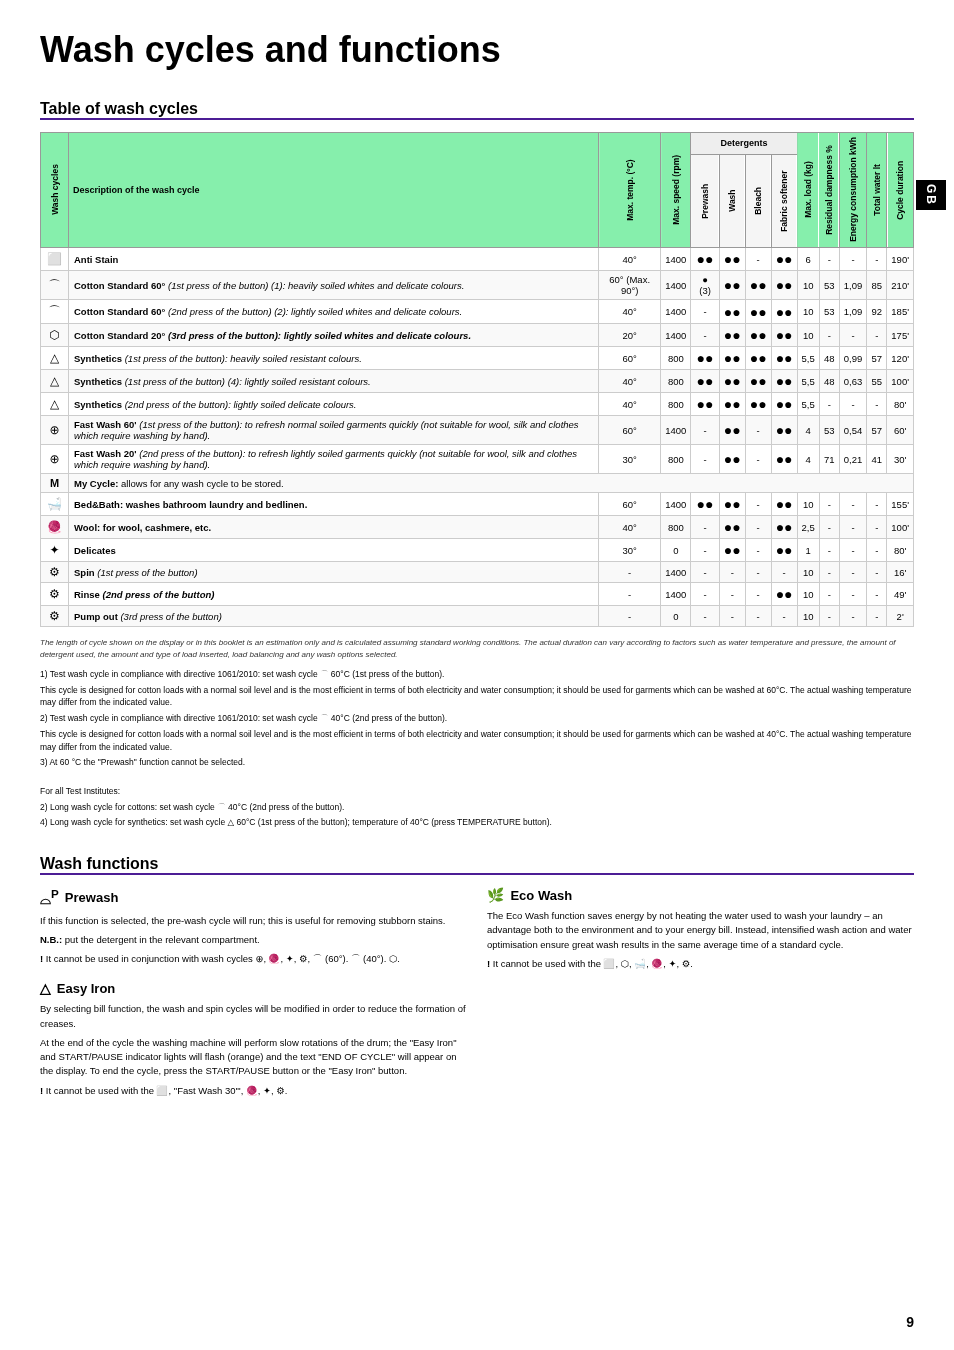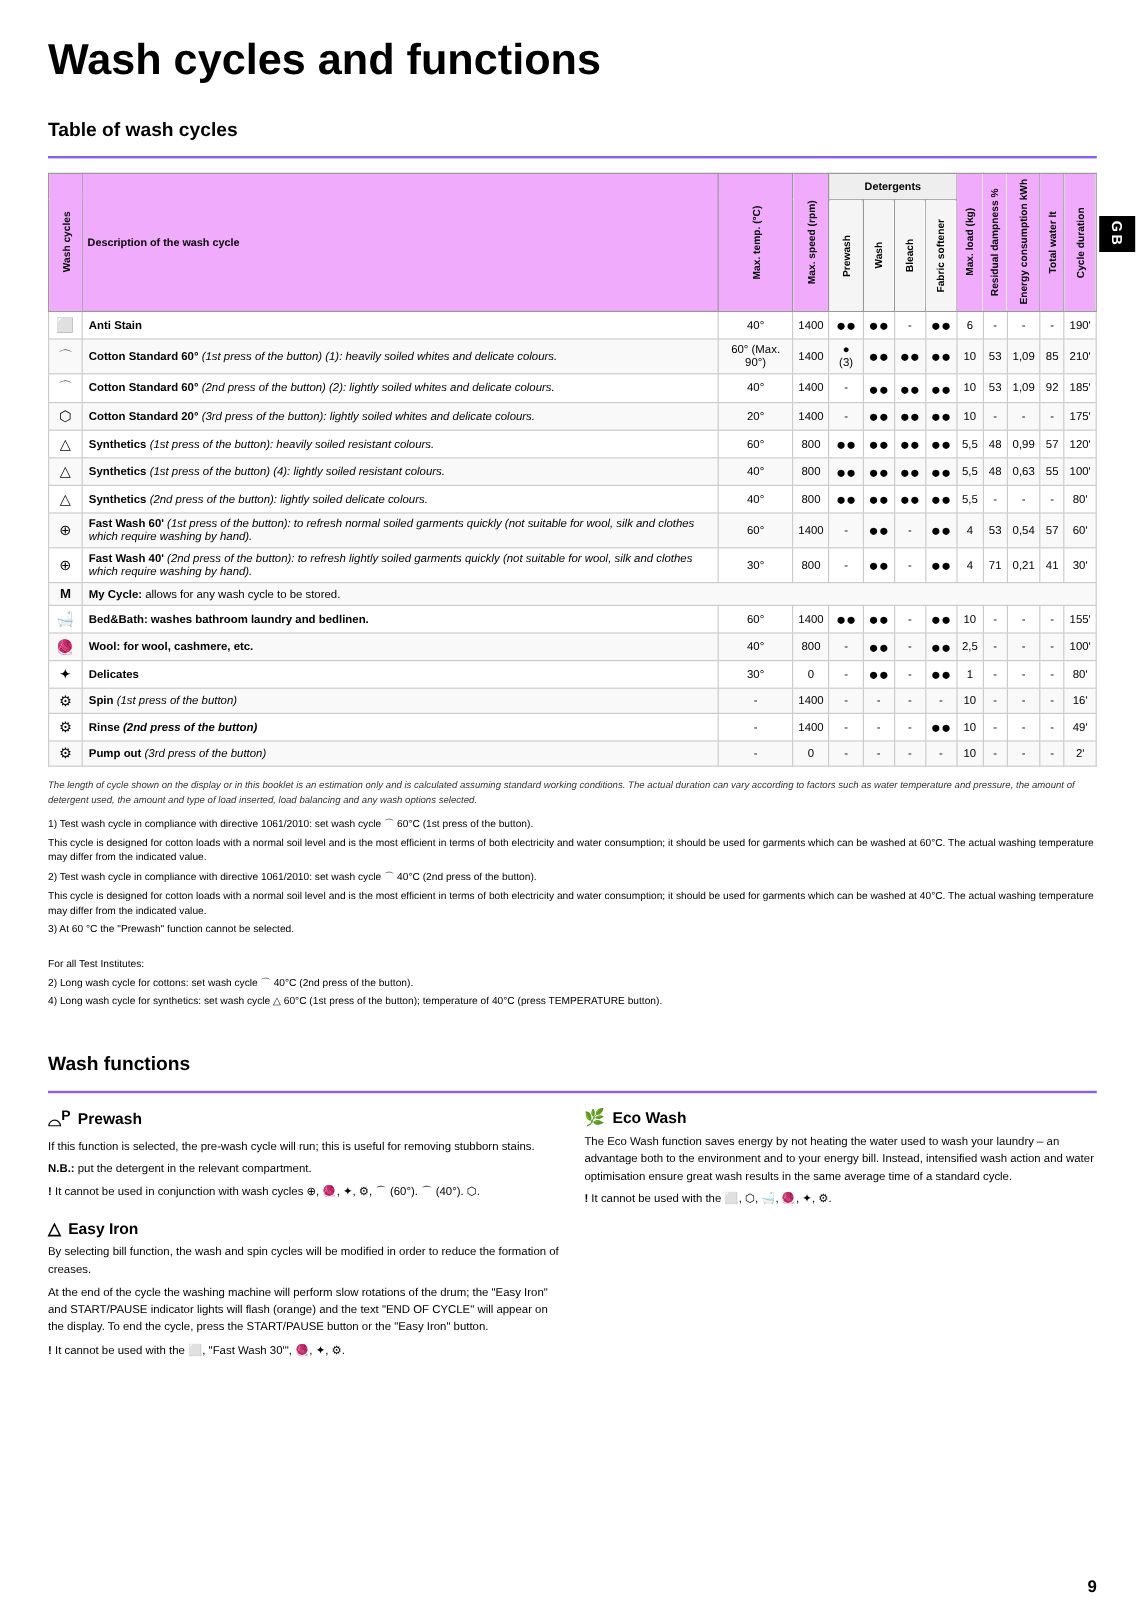--- a/index.html
+++ b/index.html
@@ -15,44 +15,44 @@
     }
     h1 {
       font-size: 36px;
       font-weight: 900;
       margin-bottom: 30px;
       line-height: 1.1;
     }
     .section-title {
       font-size: 16px;
       font-weight: 900;
-      border-bottom: 2px solid #8b5cf6;
-      padding-bottom: 12px;
+      border-bottom: 2px solid #4c1d95;
+      padding-bottom: 0;
       margin-bottom: 12px;
-      margin-top: 20px;
+      margin-top: 8px;
     }
     
     .wash-table {
       width: 100%;
       border-collapse: collapse;
       font-size: 9.5px;
       margin-bottom: 10px;
     }
     .wash-table th, .wash-table td {
       border: 1px solid #999;
       padding: 3px 4px;
       vertical-align: middle;
       text-align: center;
     }
     .wash-table td.desc {
       text-align: left;
       padding-left: 5px;
     }
     .wash-table thead th {
-      background: #f0abfc;
+      background: #86efac;
       font-weight: bold;
       font-size: 9px;
     }
     .wash-table .rotated-header {
       writing-mode: vertical-rl;
       transform: rotate(180deg);
       font-size: 8.5px;
       font-weight: bold;
       white-space: nowrap;
       padding: 5px 2px;
@@ -214,21 +214,21 @@
       <td><span class="filled-dot" style="font-size:14px;">●</span></td>
       <td>10</td>
       <td>53</td>
       <td>1,09</td>
       <td>92</td>
       <td>185'</td>
     </tr>
       <tr>
       <td class="icon-cell">⬡</td>
       <td class="desc">
-        <span style="font-weight:bold;">Cotton Standard 20°</span> <span style="font-style:italic; font-weight:normal;text-align:center;">(3rd press of the button): lightly soiled whites and delicate colours.</span>
+        <span style="font-weight:bold;">Cotton Standard 20°</span> <span style="font-style:italic; font-weight:bold;text-align:center;">(3rd press of the button): lightly soiled whites and delicate colours.</span>
       </td>
       <td>20°</td>
       <td>1400</td>
       <td>-</td>
       <td><span class="filled-dot" style="font-size:14px;">●</span></td>
       <td><span class="filled-dot" style="font-size:14px;">●</span></td>
       <td><span class="filled-dot" style="font-size:14px;">●</span></td>
       <td>10</td>
       <td>-</td>
       <td>-</td>
@@ -299,21 +299,21 @@
       <td><span class="filled-dot" style="font-size:14px;">●</span></td>
       <td>4</td>
       <td>53</td>
       <td>0,54</td>
       <td>57</td>
       <td>60'</td>
     </tr>
       <tr>
       <td class="icon-cell">⊕</td>
       <td class="desc">
-        <span style="font-weight:bold;">Fast Wash 40'</span> <span style="font-style:italic; font-weight:normal;">(2nd press of the button): to refresh lightly soiled garments quickly (not suitable for wool, silk and clothes which require washing by hand).</span>
+        <span style="font-weight:bold;">Fast Wash 20'</span> <span style="font-style:italic; font-weight:normal;">(2nd press of the button): to refresh lightly soiled garments quickly (not suitable for wool, silk and clothes which require washing by hand).</span>
       </td>
       <td>30°</td>
       <td>800</td>
       <td>-</td>
       <td><span class="filled-dot" style="font-size:14px;">●</span></td>
       <td>-</td>
       <td><span class="filled-dot" style="font-size:14px;">●</span></td>
       <td>4</td>
       <td>71</td>
       <td>0,21</td>

